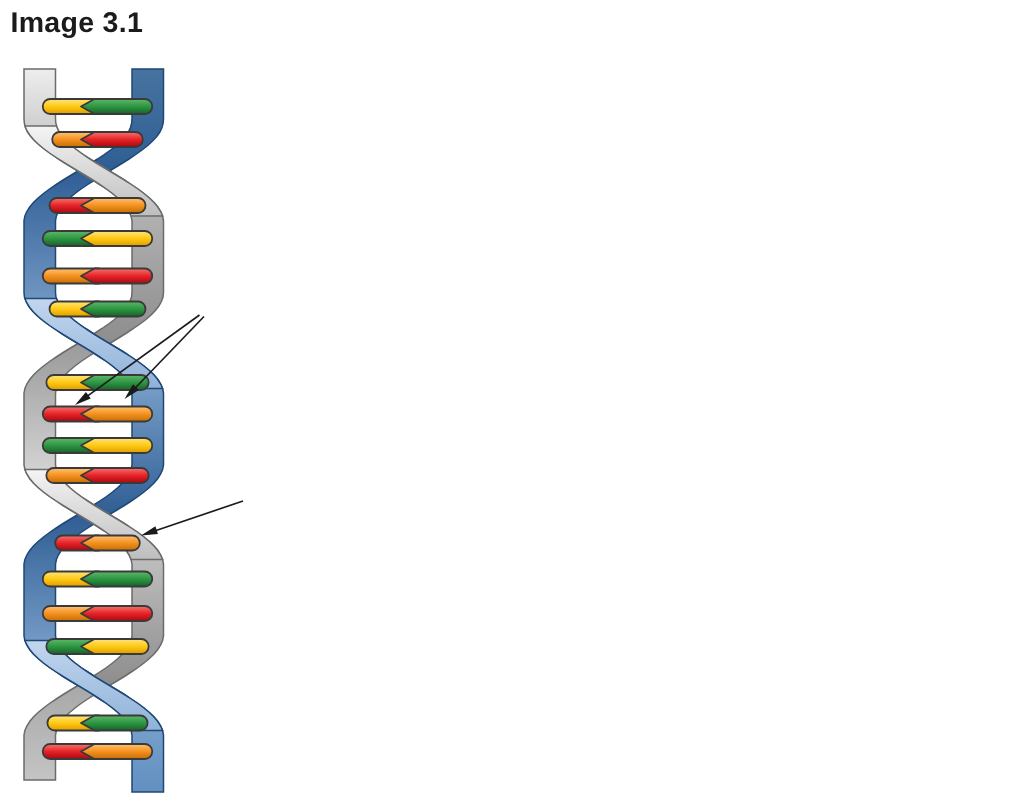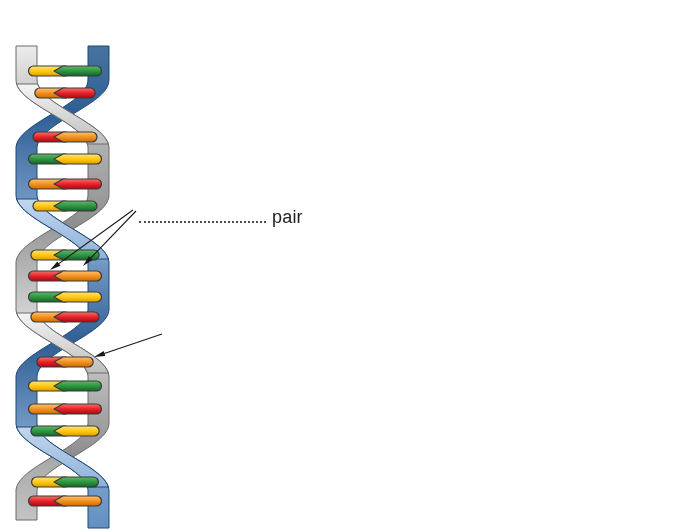--- a/index.html
+++ b/index.html
@@ -12,20 +12,21 @@
   .row-strand{left:166px;top:317px;}
   .blank{display:inline-block;height:17px;border-bottom:2px dotted #4D4D4D;}
   .b1{width:127px;margin-right:6px;}
   .b2{width:128px;margin:0 8px 0 6px;}
   .b3{width:129px;margin:0 8px;}
 </style>
 </head>
 <body>
 
 <div class="page">
+  <div class="fig-title">Image 3.1</div>
 
   <svg class="dna" width="680" height="532" viewBox="0 0 680 532" aria-hidden="true">
       <defs>
         <linearGradient id="g0" x1="0" y1="0" x2="0" y2="1">
           <stop offset="0.00" stop-color="#46739F"></stop>
           <stop offset="1.00" stop-color="#2F5E94"></stop>
         </linearGradient>
         <linearGradient id="g1" x1="0" y1="0" x2="0" y2="1">
           <stop offset="0.00" stop-color="#305E95"></stop>
           <stop offset="1.00" stop-color="#86A9D2"></stop>
@@ -184,15 +185,14 @@
       <g>
         <line x1="133" y1="210" x2="55.7" y2="265.9" stroke="#1A1A1A" stroke-width="1.1"></line>
         <polygon points="50,270 57.3,261.4 60.5,265.7" fill="#1A1A1A"></polygon>
         <line x1="136" y1="211" x2="87.9" y2="261.0" stroke="#1A1A1A" stroke-width="1.1"></line>
         <polygon points="83,266 88.7,256.2 92.6,260.0" fill="#1A1A1A"></polygon>
         <line x1="162" y1="334" x2="100.6" y2="354.8" stroke="#1A1A1A" stroke-width="1.1"></line>
         <polygon points="94,357 103.6,350.9 105.3,356.0" fill="#1A1A1A"></polygon>
       </g>
     </svg>
 
-  <div class="label-row row-pair"><span class="blank b1"></span><span>pair</span></div>
 
 </div>
 
 </body></html>

